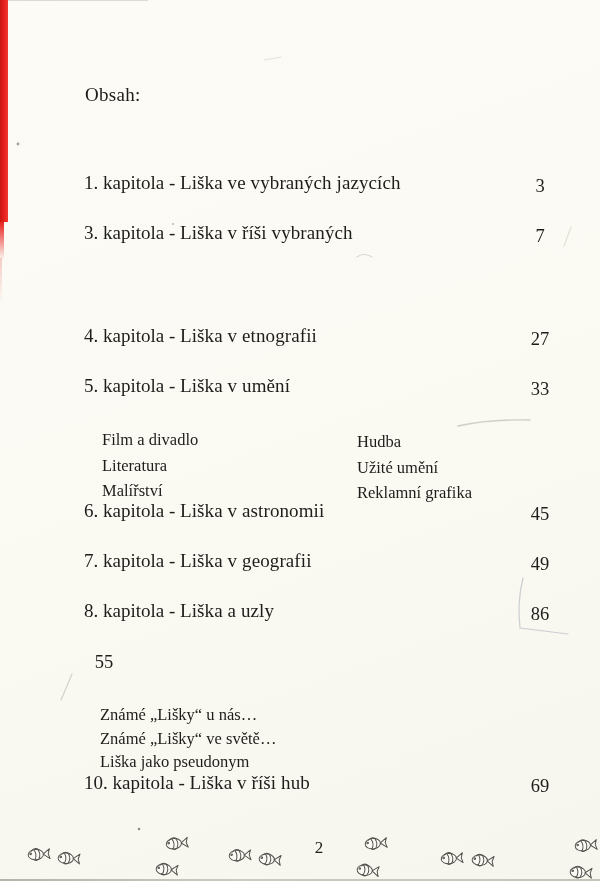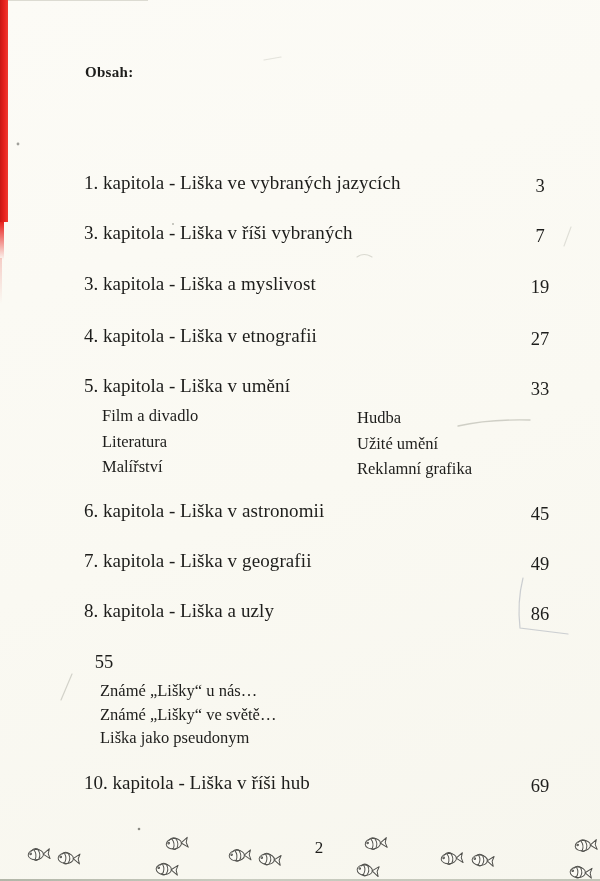--- a/index.html
+++ b/index.html
@@ -14,29 +14,29 @@
   .spine{position:absolute;left:0;top:0;width:8px;height:222px;
     background:linear-gradient(to right,#c81714,#e8221e 55%,#ef3a30);}
   .spine-tail{position:absolute;left:0;top:222px;width:4px;height:38px;
     background:linear-gradient(to bottom,#e8221e,rgba(232,60,50,0));}
   .spine-fade{position:absolute;left:0;top:258px;width:2px;height:46px;
     background:linear-gradient(to bottom,rgba(225,70,60,.25),rgba(225,70,60,0));}
   .bottom-edge{position:absolute;left:0;bottom:0;width:100%;height:2px;
     background:linear-gradient(to right,#b2b6a8,#c9ccc0 40%,#c2c5b8);}
   .top-edge{position:absolute;left:8px;top:0;width:140px;height:1px;background:#dcdbd2;}
 
-  .heading{position:absolute;left:85px;top:64px;font-size:15px;font-weight:bold;letter-spacing:.3px;}
+  .heading{position:absolute;left:85px;top:84px;font-size:19px;font-weight:normal;letter-spacing:.3px;}
 
   .row{position:absolute;left:84px;right:40px;display:flex;justify-content:space-between;align-items:baseline;
     font-size:19px;line-height:1.15;white-space:nowrap;}
   .prefix{white-space:pre;}
   .title{font-weight:normal;letter-spacing:.1px;text-align:center;}
   .pagenum{width:40px;text-align:center;font-size:18.5px;position:relative;top:3px;}
 
-  .sub{position:absolute;font-size:16.5px;line-height:1.2;white-space:nowrap;}
+  .sub{position:absolute;font-size:16.5px;line-height:1.2;white-space:nowrap;margin-top:24px;}
 
   .pageno-bottom{position:absolute;left:306px;top:838px;width:26px;text-align:center;font-size:17px;}
 
   .fish{position:absolute;width:27px;height:18px;}
   .artifacts{position:absolute;left:0;top:0;pointer-events:none;}
 </style>
 </head>
 <body>
 
 <div class="page">
@@ -65,24 +65,20 @@
 
   <div class="heading">Obsah:</div>
 
   <div class="row" style="top:172px">
     <span><span class="prefix">1. kapitola - </span><span class="title">Liška ve vybraných jazycích</span></span>
     <span class="pagenum">3</span>
   </div>
   <div class="row" style="top:222px">
     <span><span class="prefix">3. kapitola - </span><span class="title">Liška v říši vybraných</span></span>
     <span class="pagenum">7</span>
-  </div>
-  <div class="row" style="top:273px">
-    <span><span class="prefix">3. kapitola - </span><span class="title">Liška a myslivost</span></span>
-    <span class="pagenum">19</span>
   </div>
   <div class="row" style="top:325px">
     <span><span class="prefix">4. kapitola - </span><span class="title">Liška v etnografii</span></span>
     <span class="pagenum">27</span>
   </div>
   <div class="row" style="top:375px">
     <span><span class="prefix">5. kapitola - </span><span class="title">Liška v umění</span></span>
     <span class="pagenum">33</span>
   </div>
 

